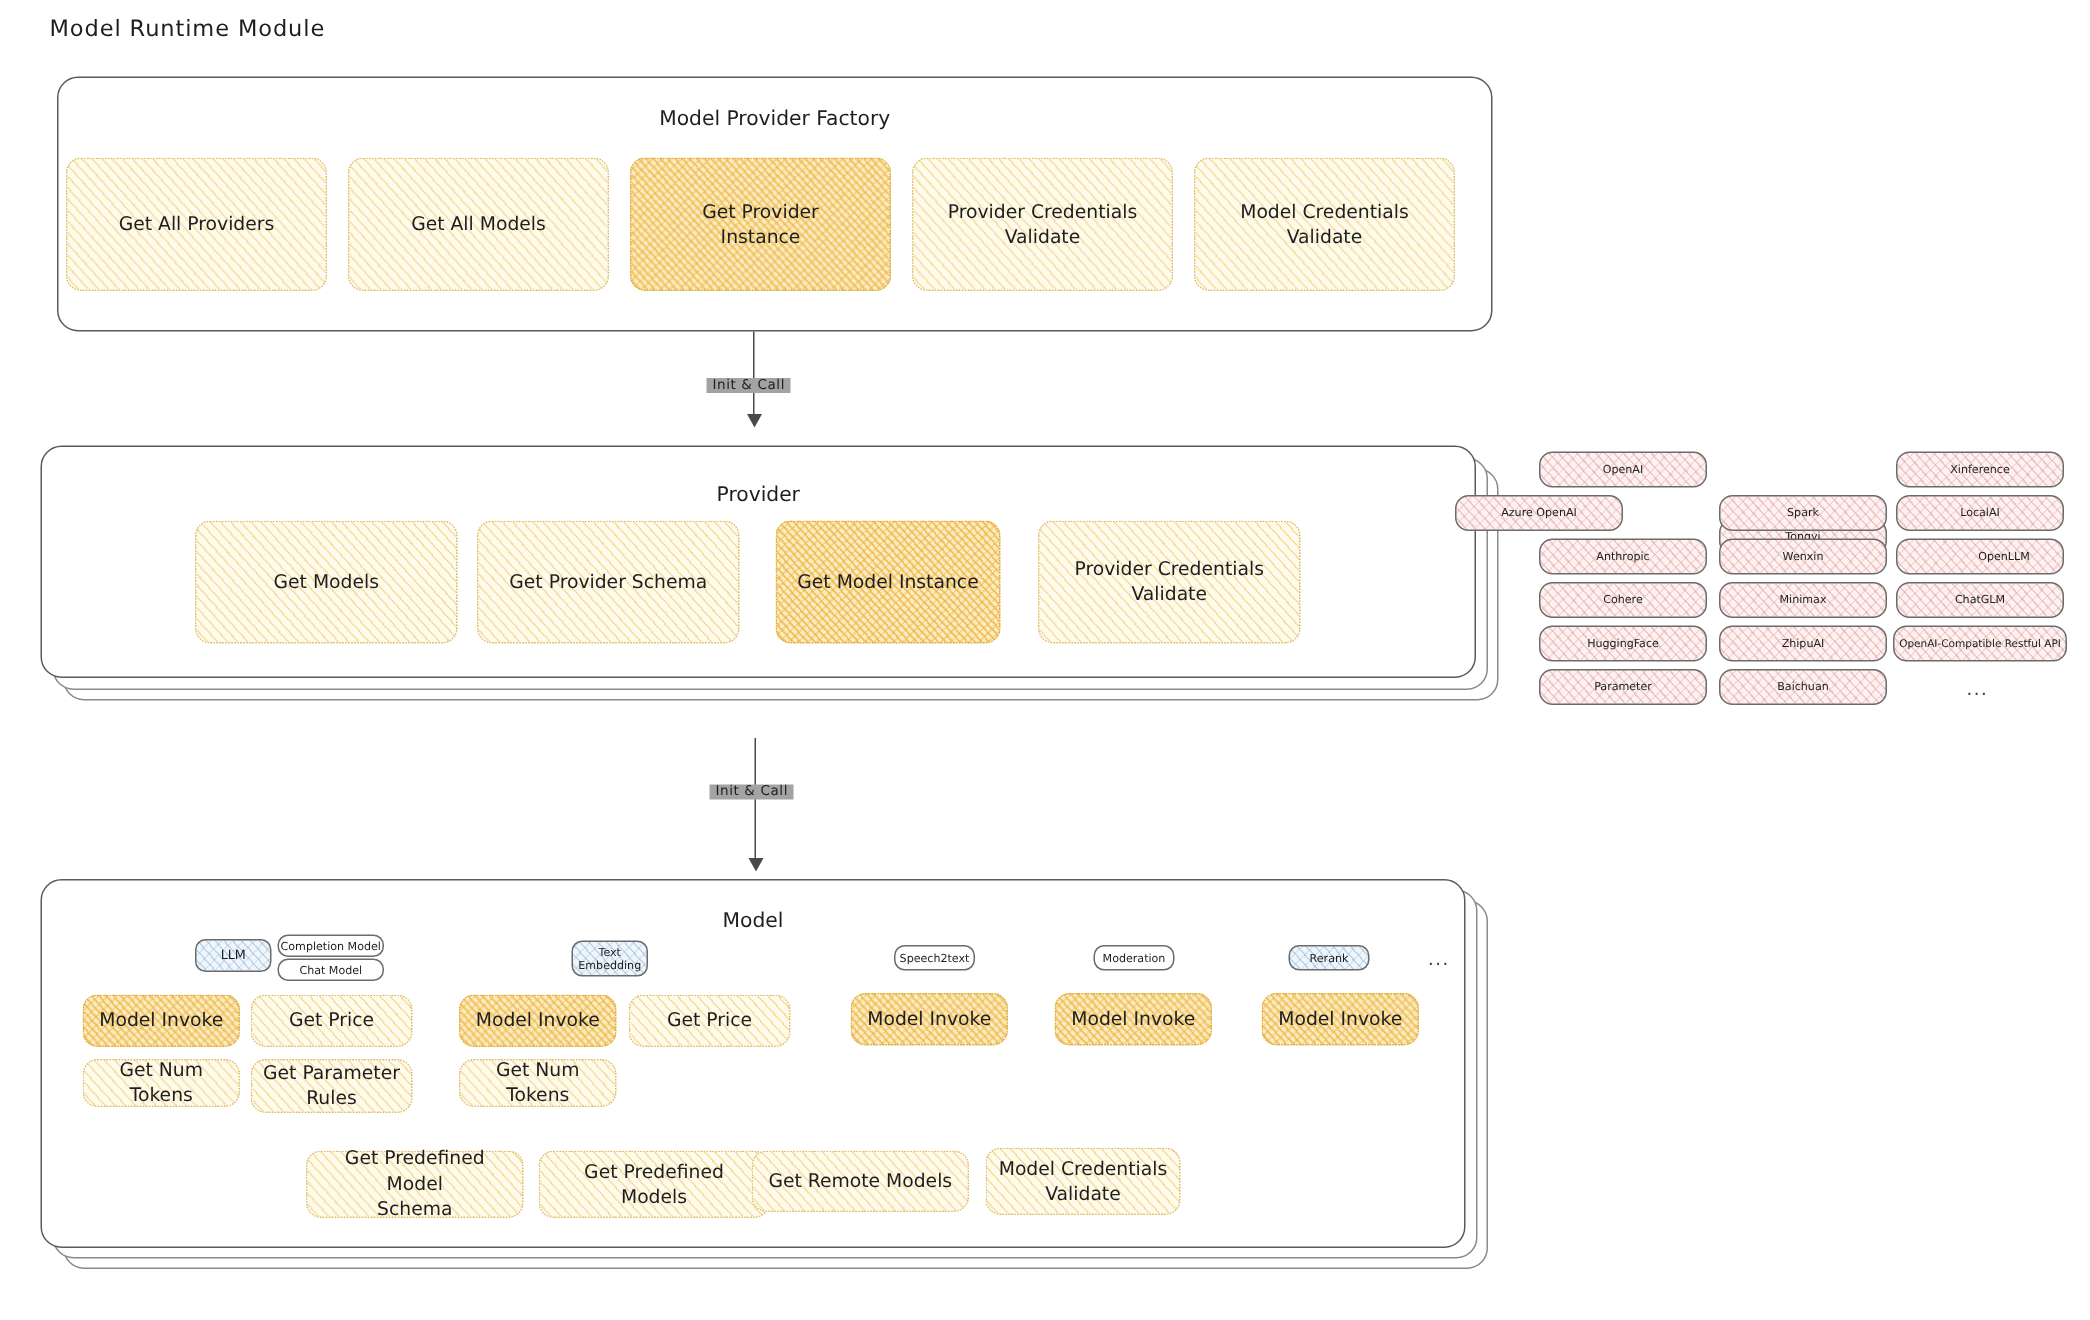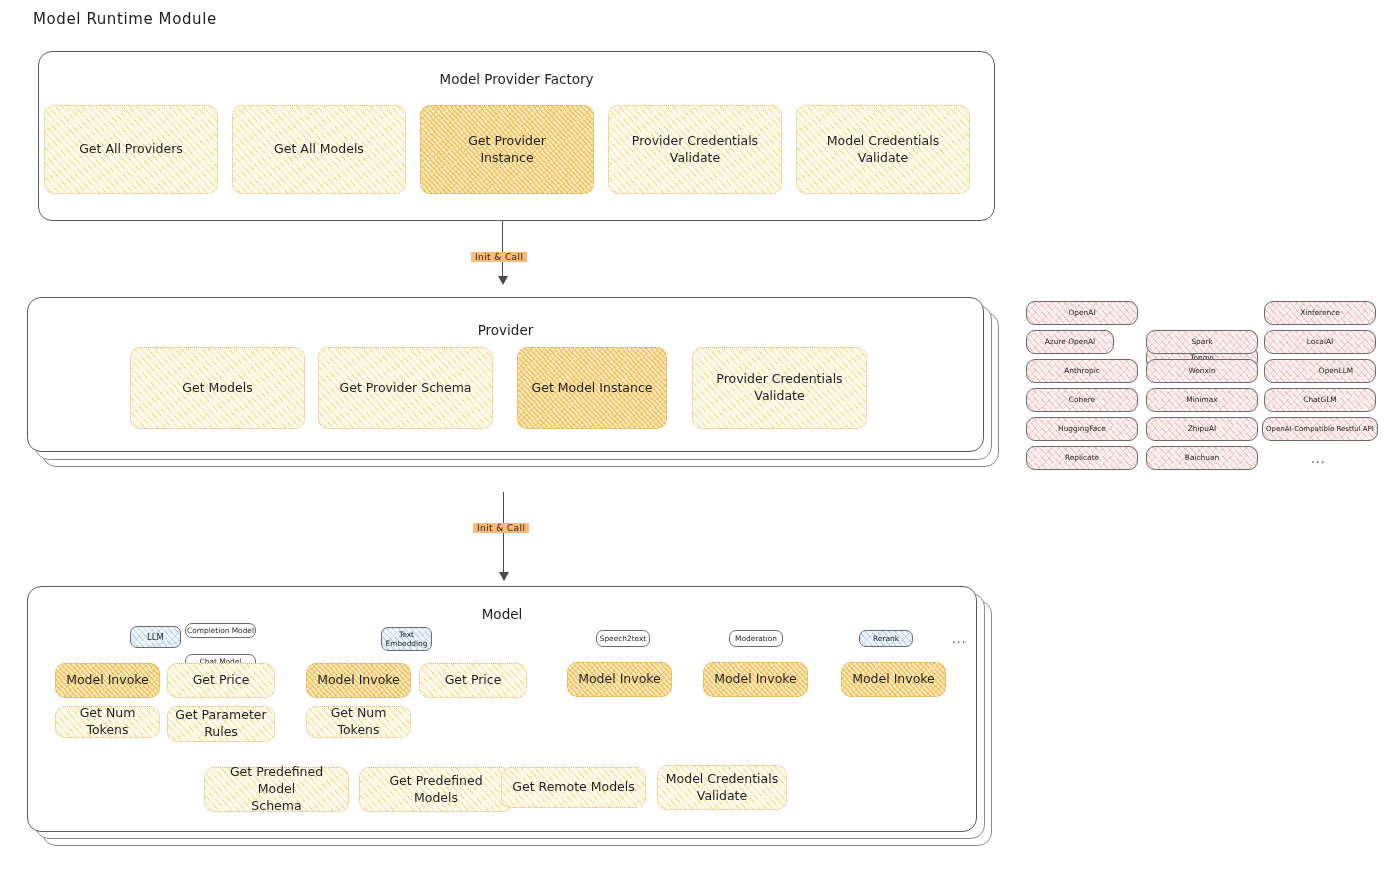--- a/index.html
+++ b/index.html
@@ -77,21 +77,21 @@
     justify-content:center;text-align:center;font-size:7.4px;line-height:1.25;
     color:#1e1e1e;white-space:pre-line;
   }
 
   
   .arrow-line{position:absolute;width:1.2px;background:#4a4a4a;}
   .arrow-head{position:absolute;width:0;height:0;
      border-left:5px solid transparent;border-right:5px solid transparent;
      border-top:9px solid #4a4a4a;}
   .arrow-label{position:absolute;font-size:9px;color:#1e1e1e;letter-spacing:.4px;
-     background:#fdba74;padding:0 4px;white-space:nowrap;}
+     background:#a3a3a3;padding:0 4px;white-space:nowrap;}
 
   .ellipsis{position:absolute;font-size:12px;color:#3b3b3b;letter-spacing:1px;}
 </style>
 </head>
 <body>
 
 <div class="sketch" id="page-title">Model Runtime Module</div>
 
 <div class="container" style="left:27px;top:51px;width:957px;height:170px;margin-left:11px;">
   <div class="container-title" style="top:19px;">Model Provider Factory</div>
@@ -135,30 +135,30 @@
 <div class="node fill-amber-strong" style="left:517px;top:347px;width:150px;height:82px;">
   <span class="lbl">Get Model Instance</span>
 </div>
 <div class="node fill-amber-light" style="left:692px;top:347px;width:175px;height:82px;">
   <span class="lbl">Provider Credentials
 Validate</span>
 </div>
 
 <div class="chip fill-pink" style="left:1026px;top:301px;width:112px;height:24px;">
   <span>OpenAI</span></div>
-<div class="chip fill-pink" style="left:1026px;top:330px;width:88px;height:24px;text-align:center;">
+<div class="chip fill-pink" style="left:970px;top:330px;width:112px;height:24px;text-align:center;">
   <span>Azure OpenAI</span></div>
 <div class="chip fill-pink" style="left:1026px;top:359px;width:112px;height:24px;">
   <span>Anthropic</span></div>
 <div class="chip fill-pink" style="left:1026px;top:388px;width:112px;height:24px;">
   <span>Cohere</span></div>
 <div class="chip fill-pink" style="left:1026px;top:417px;width:112px;height:24px;">
   <span>HuggingFace</span></div>
 <div class="chip fill-pink" style="left:1026px;top:446px;width:112px;height:24px;">
-  <span>Replicate</span></div>
+  <span>Parameter</span></div>
 
 <div class="chip fill-pink" style="left:1146px;top:301px;width:112px;height:24px;margin-top:45px;">
   <span>Tongyi</span></div>
 <div class="chip fill-pink" style="left:1146px;top:330px;width:112px;height:24px;">
   <span>Spark</span></div>
 <div class="chip fill-pink" style="left:1146px;top:359px;width:112px;height:24px;">
   <span>Wenxin</span></div>
 <div class="chip fill-pink" style="left:1146px;top:388px;width:112px;height:24px;">
   <span>Minimax</span></div>
 <div class="chip fill-pink" style="left:1146px;top:417px;width:112px;height:24px;">
@@ -185,21 +185,21 @@
 <div class="stack-layer" style="left:42px;top:600px;width:950px;height:246px;"></div>
 <div class="stack-layer" style="left:35px;top:593px;width:950px;height:246px;"></div>
 <div class="container" style="left:27px;top:586px;width:950px;height:246px;">
   <div class="container-title" style="top:19px;">Model</div>
 </div>
 
 <div class="chip fill-blue" style="left:130px;top:626px;width:51px;height:22px;font-size:8.5px;">
   <span>LLM</span></div>
 <div class="chip fill-white" style="left:185px;top:623px;width:71px;height:15px;text-align:right;">
   <span>Completion Model</span></div>
-<div class="chip fill-white" style="left:185px;top:654px;width:71px;height:15px;justify-content:center;">
+<div class="chip fill-white" style="left:185px;top:639px;width:71px;height:15px;justify-content:center;">
   <span>Chat Model</span></div>
 
 <div class="node fill-amber-strong" style="left:55px;top:663px;width:105px;height:35px;">
   <span class="lbl">Model Invoke</span>
   </div>
 <div class="node fill-amber-light" style="left:167px;top:663px;width:108px;height:35px;">
   <span class="lbl">Get Price</span>
   </div>
 <div class="node fill-amber-light" style="left:55px;top:706px;width:105px;height:32px;">
   <span class="lbl">Get Num Tokens</span>

